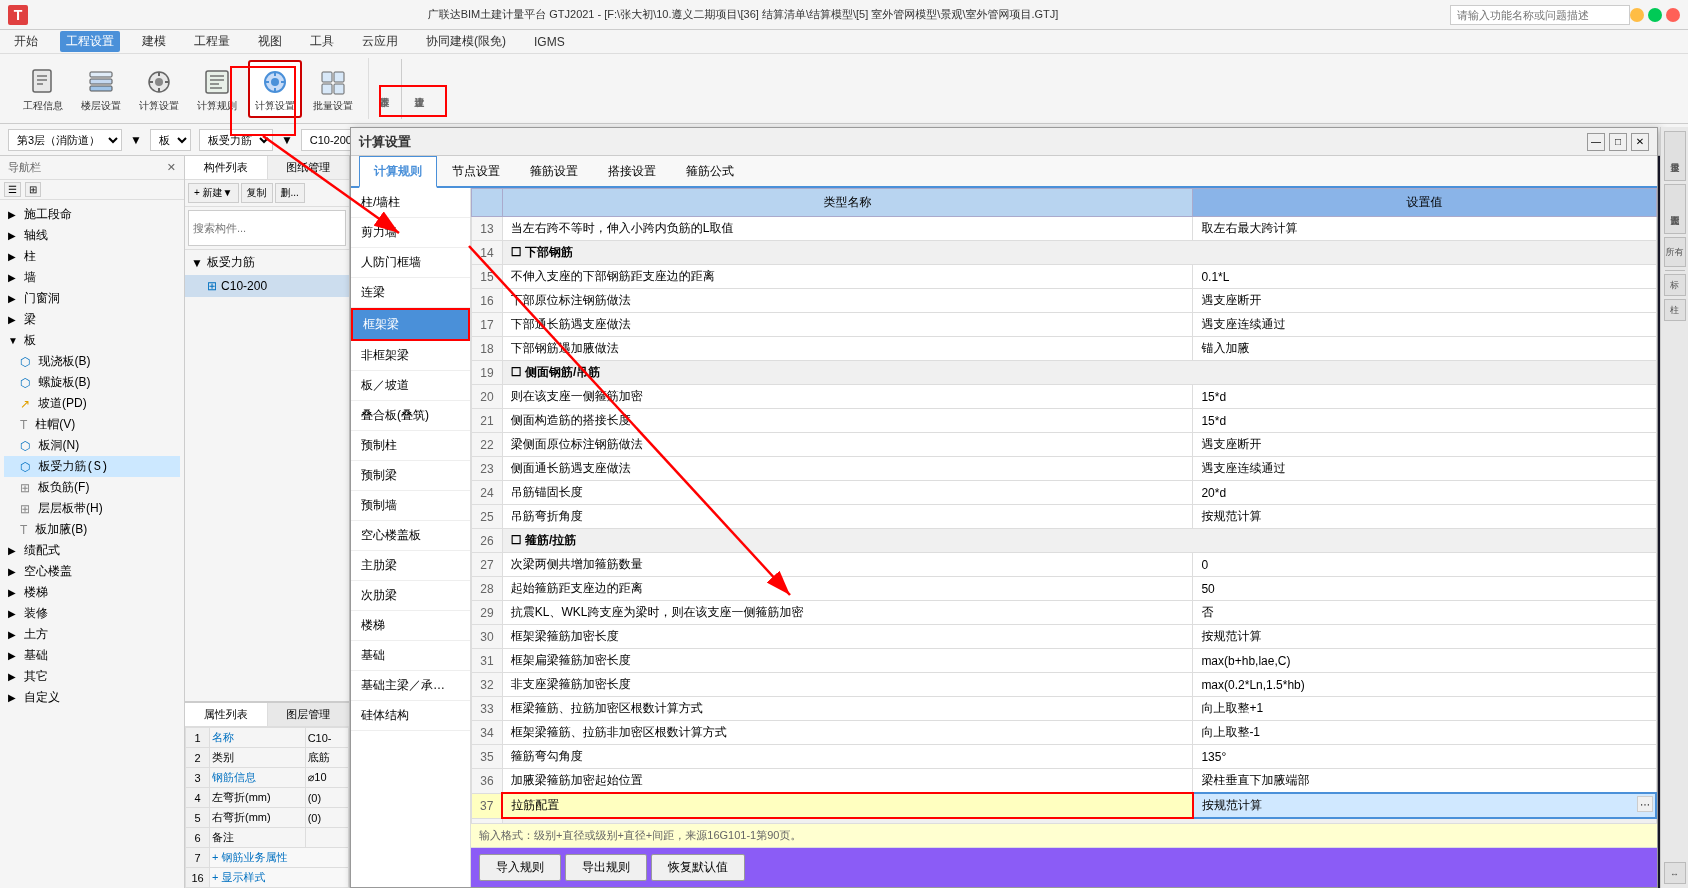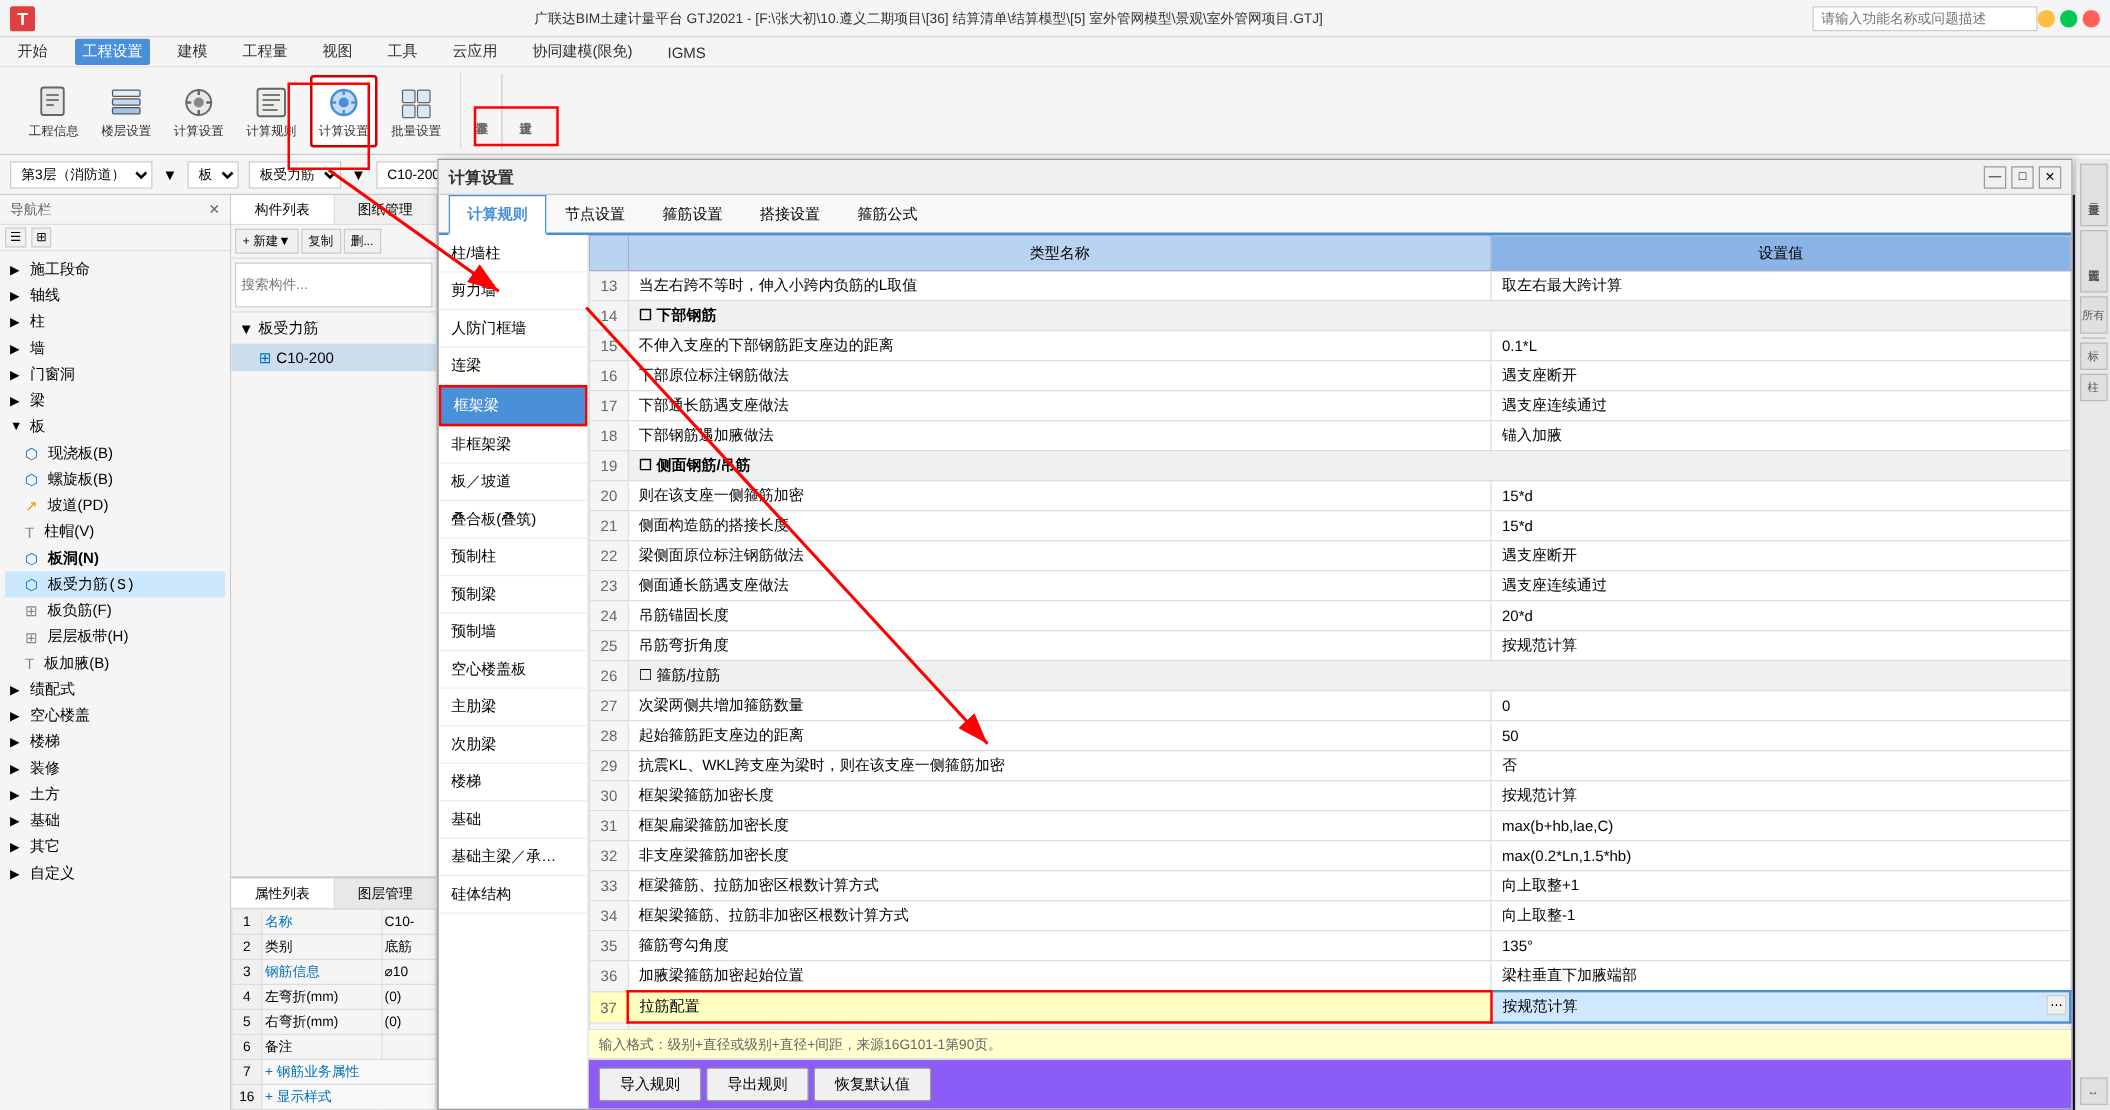--- a/index.html
+++ b/index.html
@@ -263,21 +263,21 @@
       <div class="tree-item tree-indent1">
           <span style="color:#e0a000;">↗</span>
           <span style="margin-left:4px;">坡道(PD)</span>
         </div>
       <div class="tree-item tree-indent1">
           <span style="color:#888;">T</span>
           <span style="margin-left:4px;">柱帽(V)</span>
         </div>
       <div class="tree-item tree-indent1">
           <span style="color:#0070c0;">⬡</span>
-          <span style="margin-left:4px;font-weight:bold;">板洞(N)</span>
+          <span style="margin-left:4px;">板洞(N)</span>
         </div>
       <div class="tree-item tree-indent1 row-selected">
           <span style="color:#0070c0;">⬡</span>
           <span style="margin-left:4px;font-family:Liberation Mono, monospace;">板受力筋(S)</span>
         </div>
       <div class="tree-item tree-indent1">
           <span style="color:#888;">⊞</span>
           <span style="margin-left:4px;">板负筋(F)</span>
         </div>
       <div class="tree-item tree-indent1">
@@ -534,21 +534,21 @@
                 <td>20*d</td>
               </tr>
               <tr>
                 <td class="row-num">25</td>
                 <td>吊筋弯折角度</td>
                 <td>按规范计算</td>
               </tr>
 
               <tr style="background:#f0f0f0;">
                 <td class="row-num">26</td>
-                <td colspan="2" style="font-weight:normal;">☐ 箍筋/拉筋</td>
+                <td colspan="2" style="font-weight:bold;">☐ 箍筋/拉筋</td>
               </tr>
               <tr>
                 <td class="row-num">27</td>
                 <td>次梁两侧共增加箍筋数量</td>
                 <td>0</td>
               </tr>
               <tr>
                 <td class="row-num">28</td>
                 <td>起始箍筋距支座边的距离</td>
                 <td>50</td>

